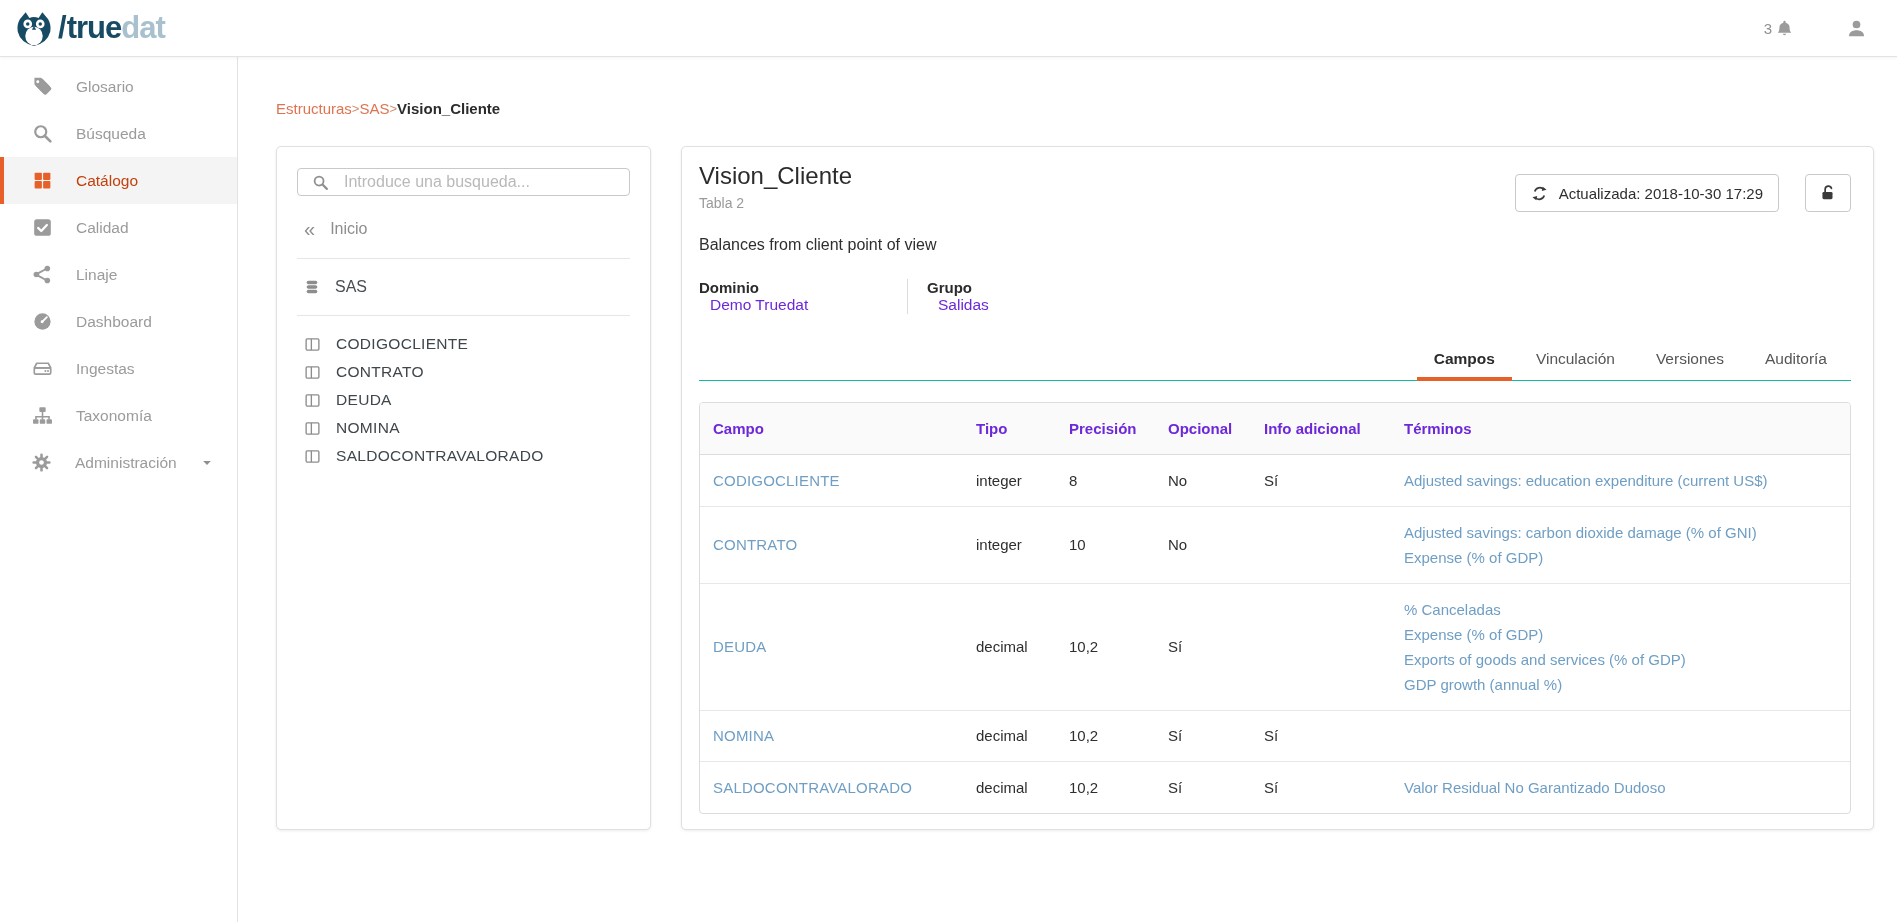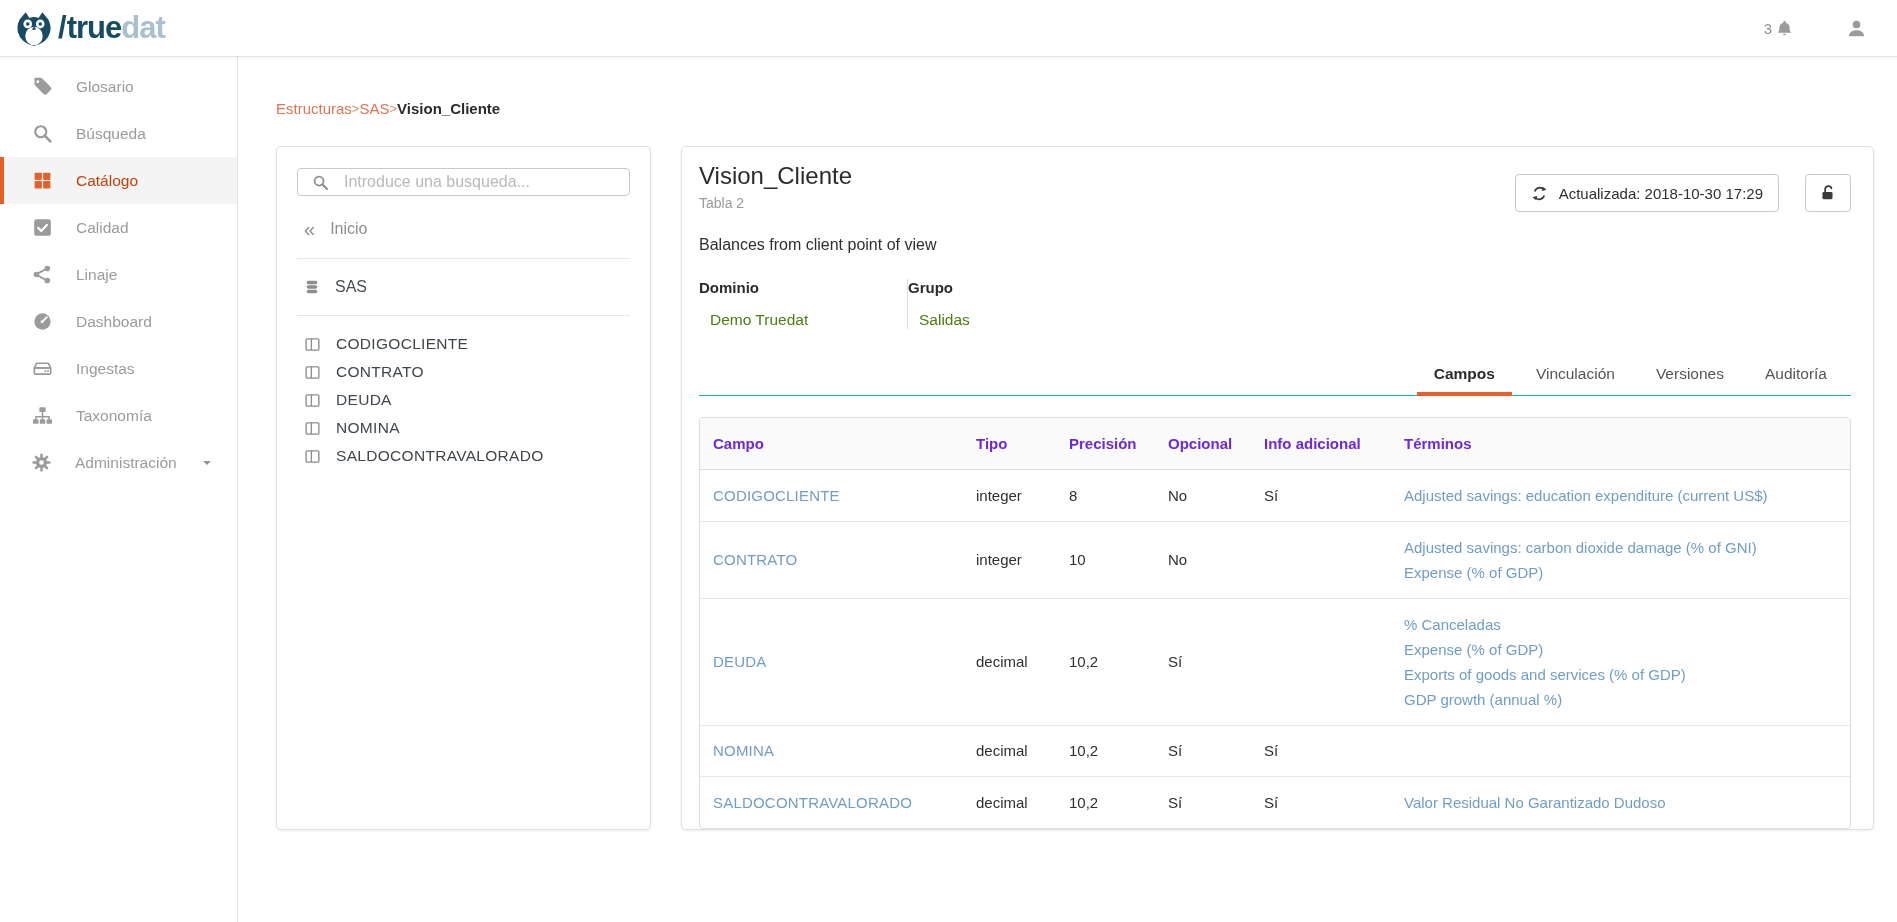--- a/index.html
+++ b/index.html
@@ -83,23 +83,23 @@
   .btn {
     display:flex; align-items:center; gap:11px; border:1px solid #c9c9c9;
     border-radius:4px; height:38px; padding:0 15px; font-size:15px;
     color:#2f2f2f; background:#fff; cursor:pointer;
   }
   .btn .s-icon { color:#3a3a3a; }
   .btn-icon-only { width:46px; justify-content:center; padding:0; }
   .d-desc { margin-top:24px; font-size:16px; color:#2f2f2f; }
   .meta-row { display:flex; margin-top:25px; }
   .meta-col { width:208px; }
-  .meta-col.second { width:auto; border-left:1px solid #dcdcdc; }
+  .meta-col.second { width:auto; border-left:1px solid #dcdcdc; padding-left:19px; }
   .meta-label { font-weight:bold; font-size:15px; color:#2b2b2b; }
-  .meta-value { margin-top:15px; font-size:15.5px; color:#4d7c0f; padding-left:11px; }
+  .meta-value { font-size:15.5px; color:#6d28d9; padding-left:11px; }
 
   .tabs { display:flex; margin-top:27px; border-bottom:1px solid #14b8a6;justify-content:flex-end; }
   .tab { padding:9px 17px 12px; font-size:15.5px; color:#565656; position:relative; margin-right:7px; cursor:pointer; }
   .tab.active { color:#2b2b2b; font-weight:bold; }
   .tab.active::after { content:""; position:absolute; left:0; right:0; bottom:-1px; height:4px; background:#e7602a; }
 
   .fields-wrap { margin-top:21px; border:1px solid #dcdcdc; border-radius:4px; overflow:hidden; }
   table.fields { width:100%; border-collapse:collapse; font-size:15px; }
   table.fields thead th {
     text-align:left; background:#fafafa; border-bottom:1px solid #dcdcdc;

